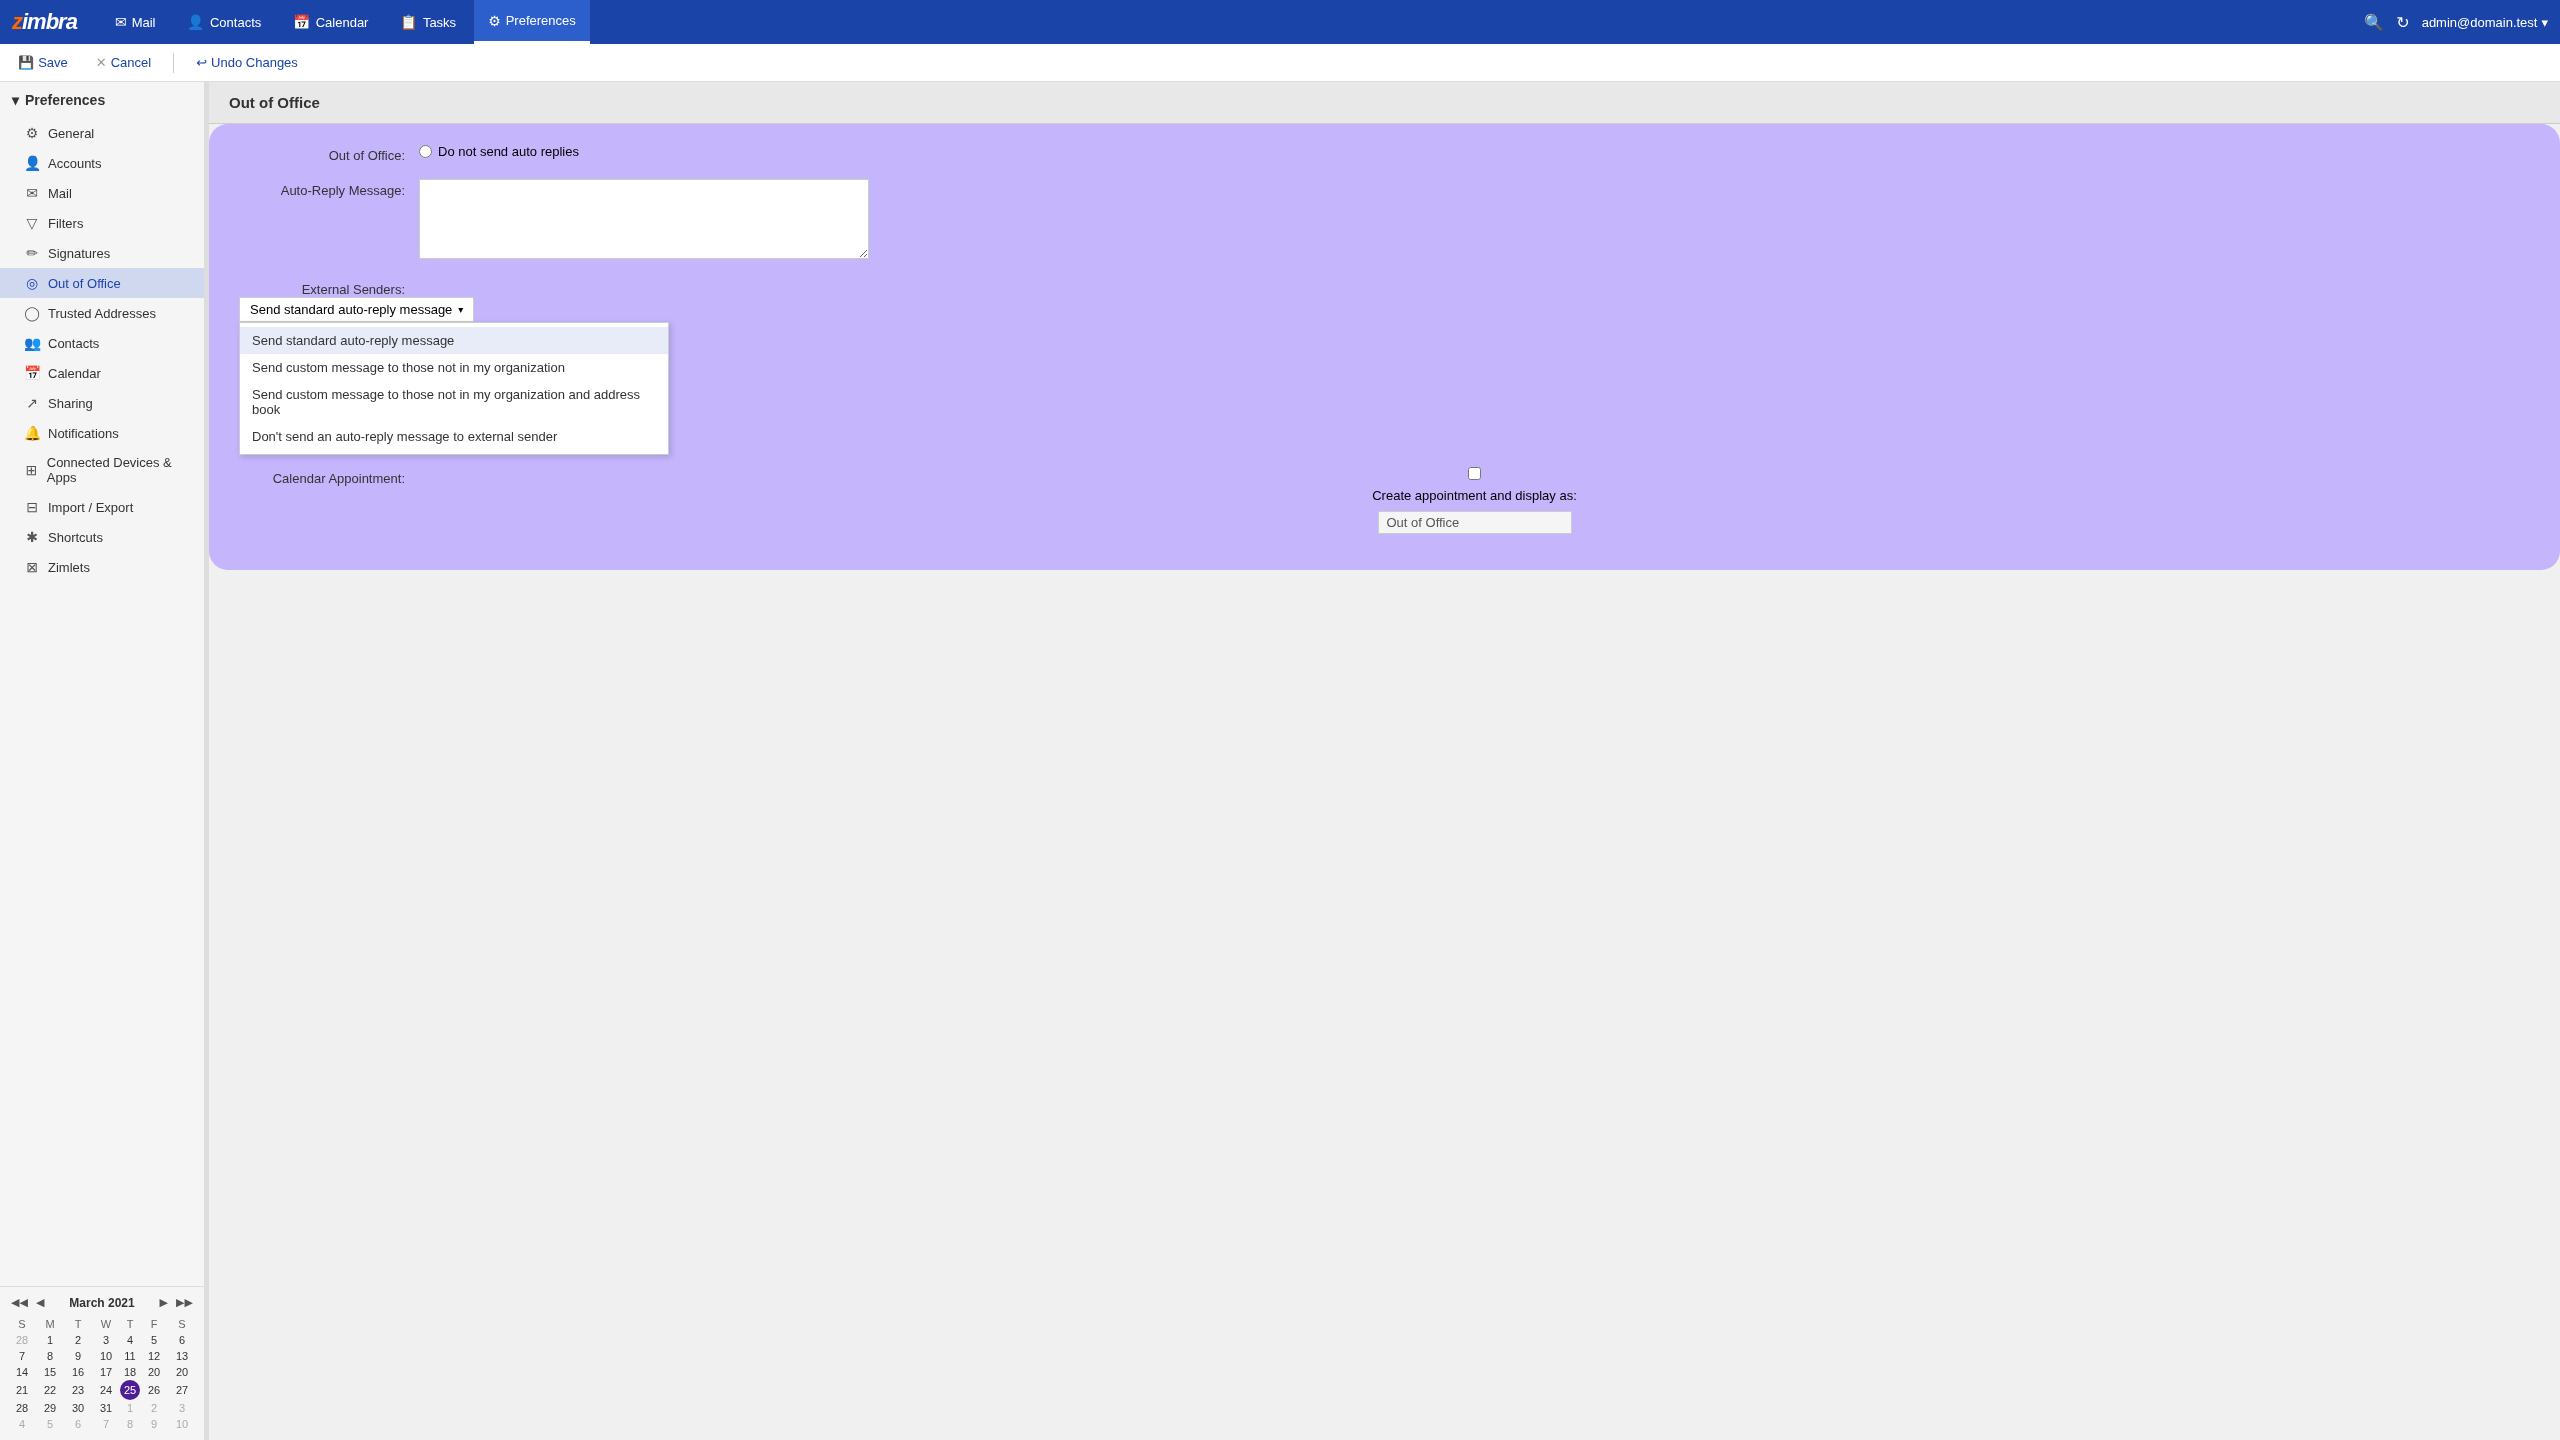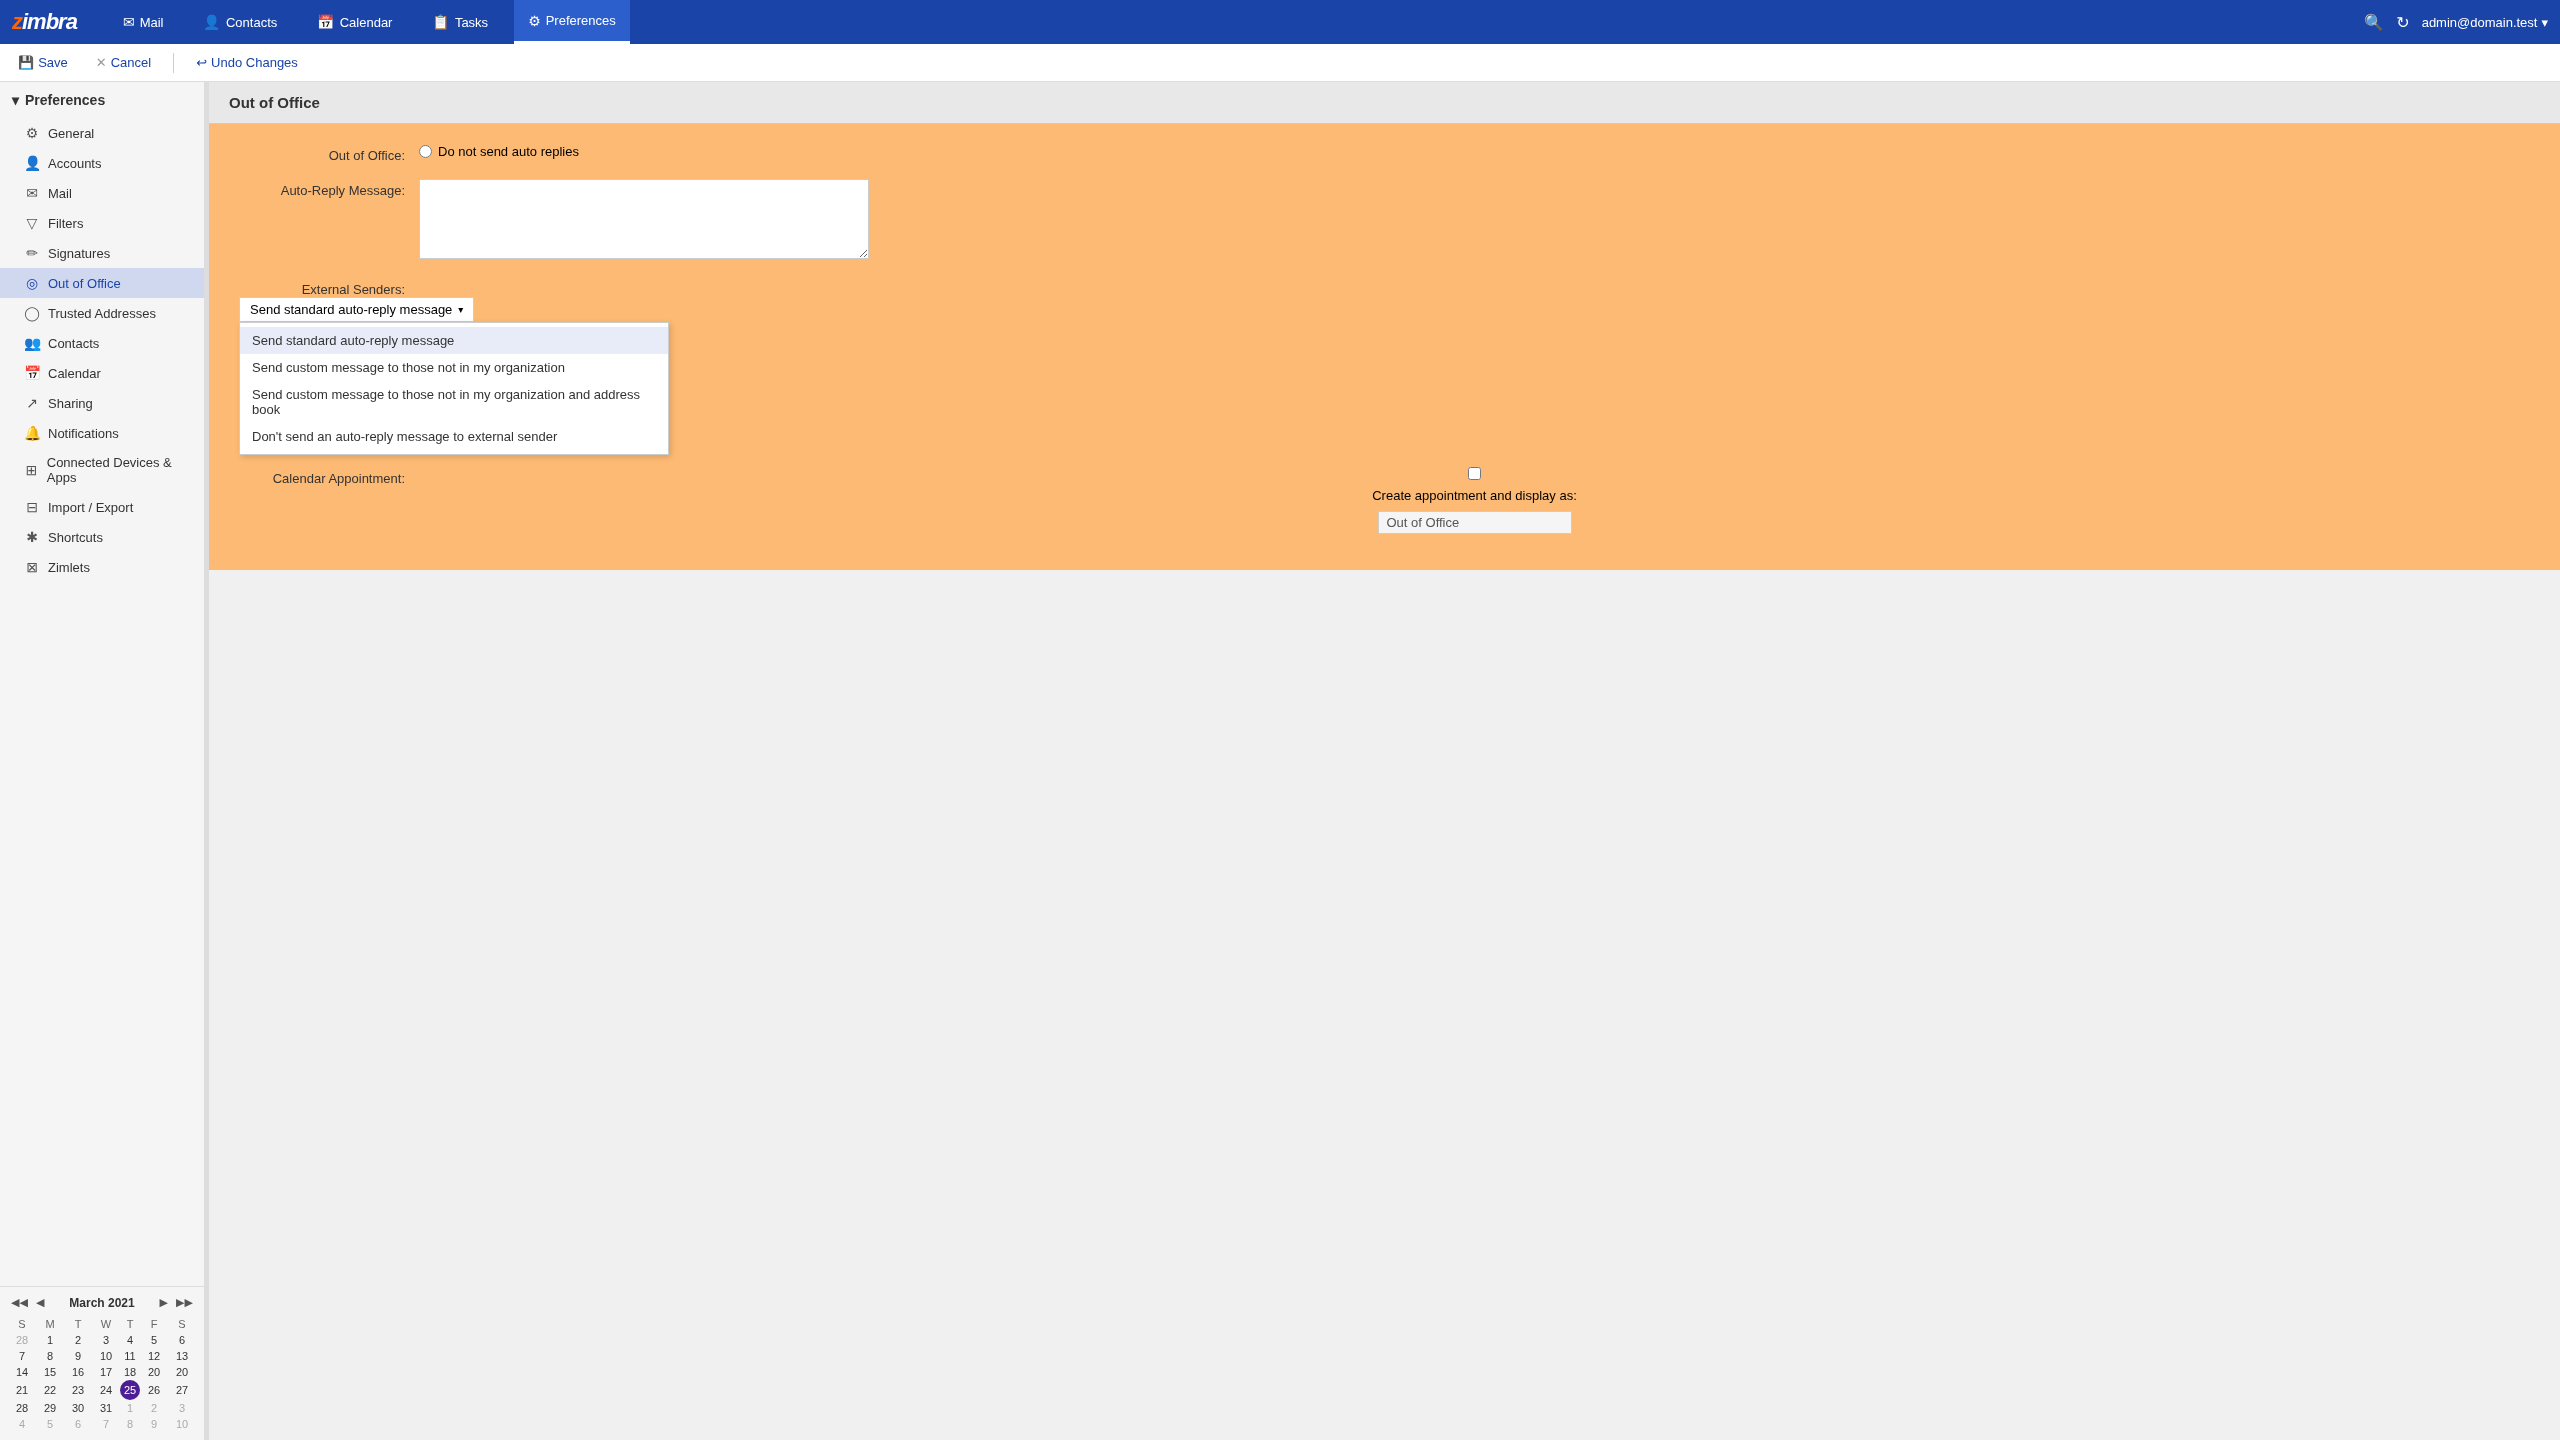--- a/index.html
+++ b/index.html
@@ -5,21 +5,21 @@
     * { box-sizing: border-box; margin: 0; padding: 0; }
     body { font-family: Arial, sans-serif; font-size: 13px; background: #f0f0f0; height: 100vh; overflow: hidden; }
 
     
     .top-nav {
       background: #1a44a8;
       height: 44px;
       display: flex;
       align-items: center;
       padding: 12px 12px;
-      gap: 12px;
+      gap: 4px;
     }
     .zimbra-logo {
       color: white;
       font-size: 22px;
       font-weight: bold;
       font-style: italic;
       margin-right: 20px;
       letter-spacing: -1px;
     }
     .zimbra-logo span { color: #ff6600; }
@@ -184,23 +184,24 @@
       background: #e8e8e8;
       padding: 12px 20px;
       font-size: 15px;
       font-weight: bold;
       color: #333;
       border-bottom: 1px solid #ccc;
     }
 
     
     .form-area {
-      background: #fdba74;
+      background: #c4b5fd;
       margin: 0;
       padding: 20px 30px;
+      border-radius: 19px;
     }
     .form-row {
       display: flex;
       margin-bottom: 16px;
       align-items: flex-start;
     }
     .form-label {
       width: 180px;
       text-align: right;
       padding-right: 14px;

